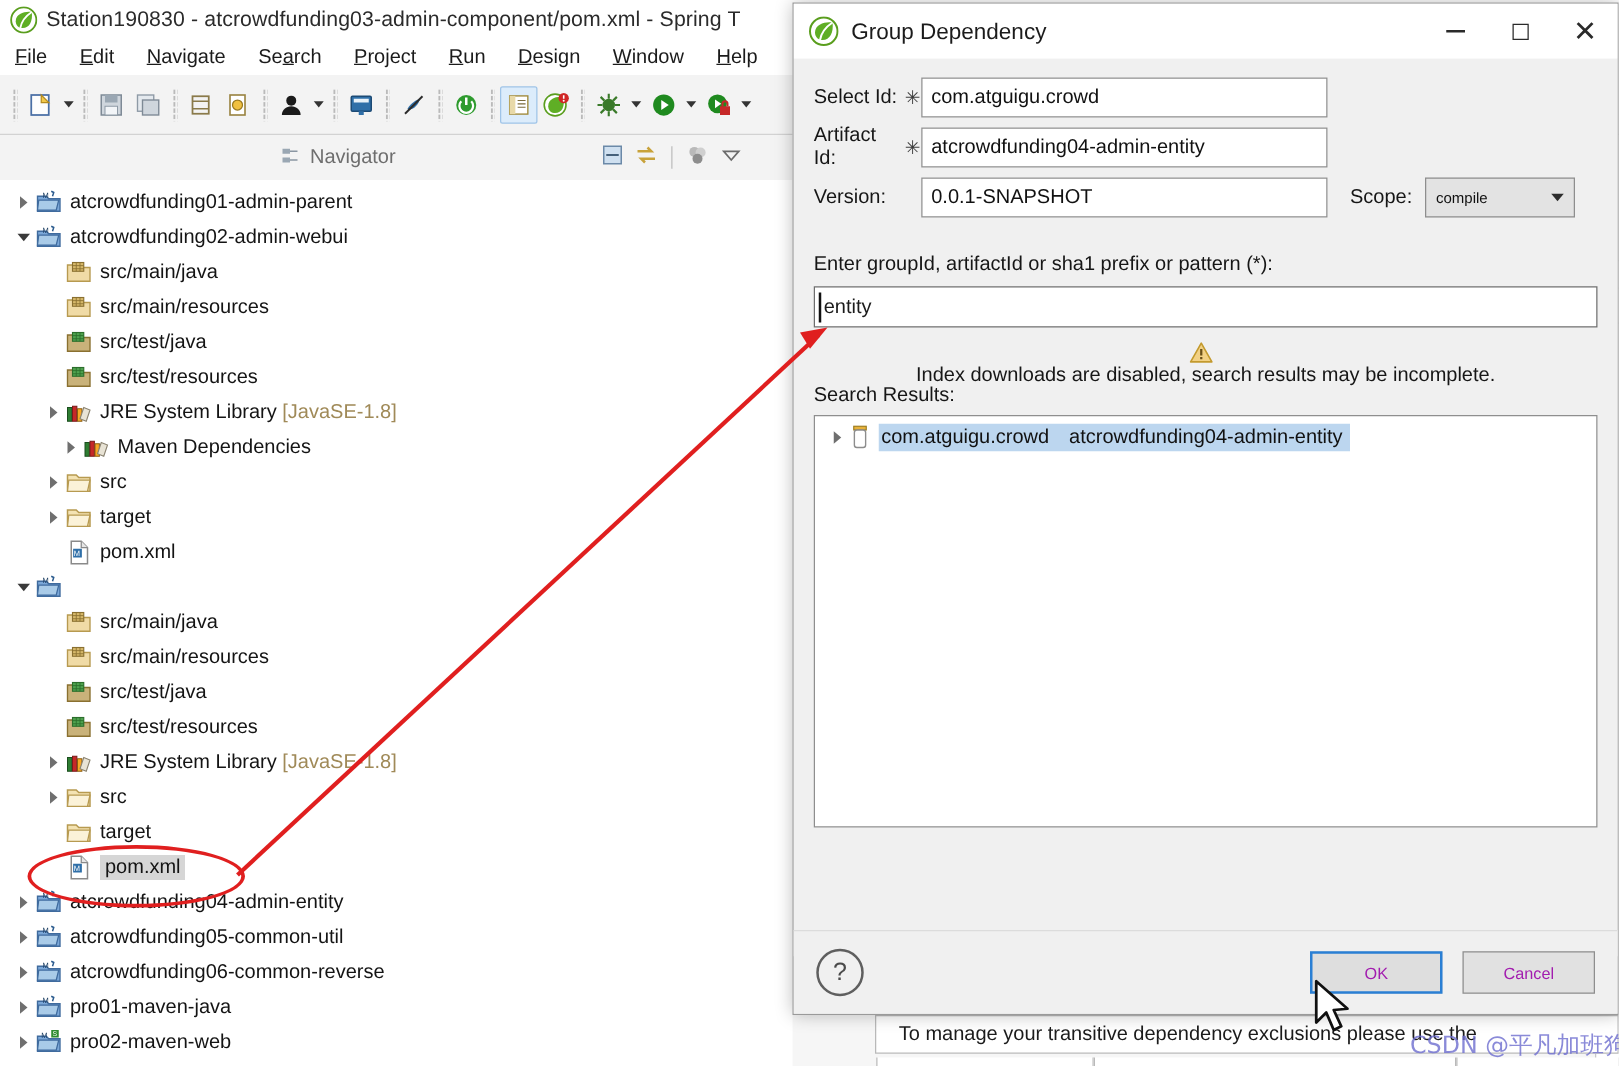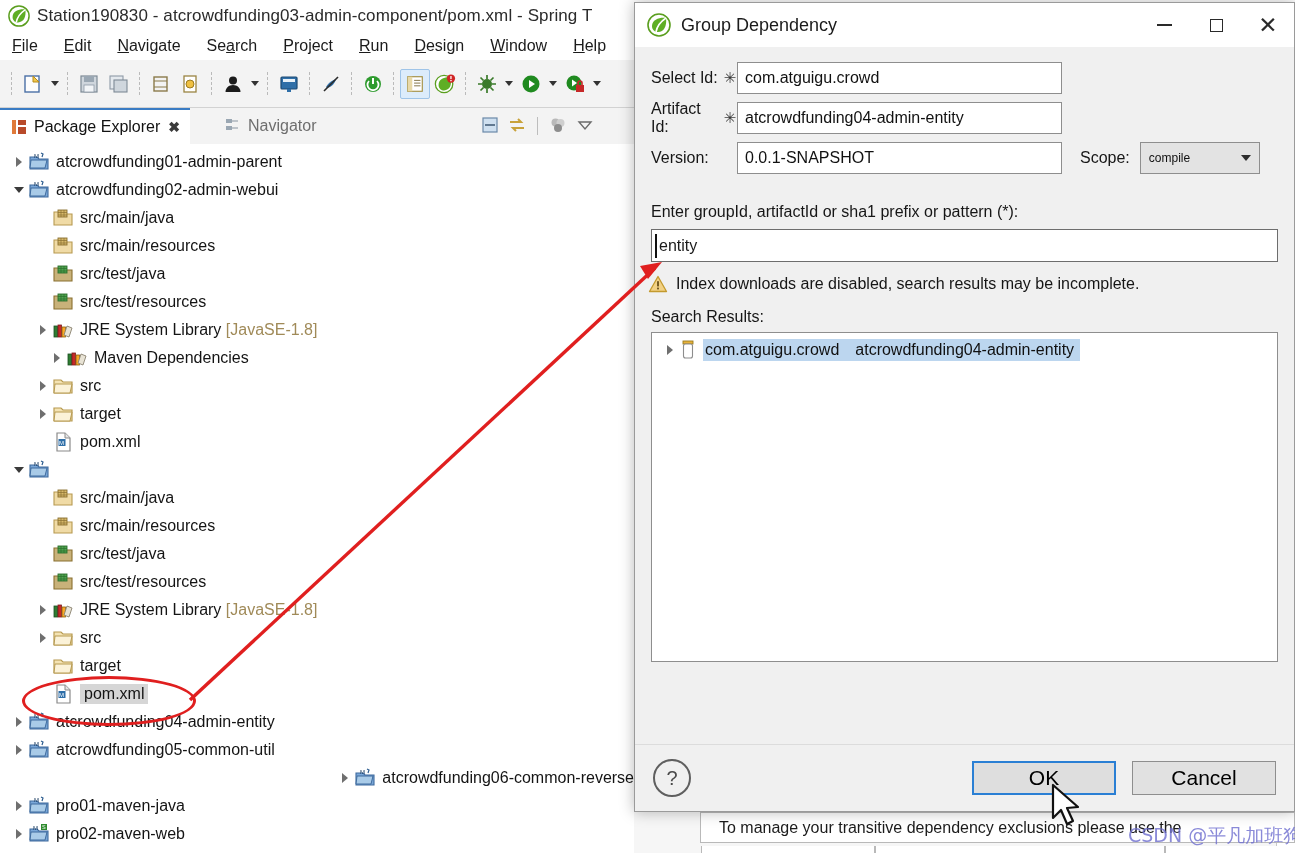--- a/index.html
+++ b/index.html
@@ -104,41 +104,41 @@
   .combo{width:120px;height:32px;background:#e3e3e3;border:1px solid #8e8e8e;box-sizing:border-box;
     display:flex;align-items:center;justify-content:space-between;padding:0 8px;font-size:12px;color:#111;}
   .combo .cv:after{content:"";display:block;border-left:5px solid transparent;border-right:5px solid transparent;
     border-top:6px solid #2d2d2d;}
 
   .hint{padding:0 16px;font-size:16px;color:#161616;}
   .search-input{margin:8px 16px 0 16px;height:33px;background:#fff;border:1px solid #6d6d6d;
     box-sizing:border-box;display:flex;align-items:center;padding:0 7px;font-size:16px;position:relative;}
   .caret-bar{position:absolute;left:3px;top:4px;width:1.5px;height:24px;background:#111;}
 
-  .warnrow{display:flex;align-items:center;padding:0 13px;margin-top:10px;height:24px;}
+  .warnrow{display:flex;align-items:center;padding:0 28px;margin-top:10px;height:24px;flex-direction:column;}
   .warn-ic{width:20px;height:20px;flex:0 0 20px;margin-right:8px;}
   .warn-text{font-size:16px;color:#161616;}
 
   .results-label{padding:0 16px;margin-top:12px;font-size:16px;color:#161616;}
   .results-box{margin:6px 16px 0 16px;height:330px;background:#fff;border:1px solid #8e8e8e;
     box-sizing:border-box;padding-top:4px;}
   .rrow{height:26px;display:flex;align-items:center;padding-left:10px;}
   .rtw{width:16px;flex:0 0 16px;display:flex;align-items:center;justify-content:center;}
   .rtw:after{content:"";display:block;width:0;height:0;border-top:5px solid transparent;
     border-bottom:5px solid transparent;border-left:6px solid #6f6f6f;}
   .jar-ic{width:16px;height:20px;flex:0 0 16px;margin:0 7px 0 2px;position:relative;}
   .rtext{background:#bcd6ef;padding:2px 6px 2px 2px;font-size:16px;color:#111;display:flex;gap:16px;}
 
   .dlg-footer{position:absolute;left:0;bottom:0;width:659px;height:66px;background:#f0f0f0;
     border-top:1px solid #dcdcdc;display:flex;align-items:center;}
   .help-btn{width:34px;height:34px;border:2px solid #5f5f5f;border-radius:50%;margin-left:18px;
     display:flex;align-items:center;justify-content:center;font-size:20px;color:#4a4a4a;}
   .dbtns{margin-left:auto;margin-right:18px;display:flex;gap:16px;}
-  .dbtn{width:144px;height:34px;background:#e1e1e1;border:1px solid #8e8e8e;box-sizing:border-box;
-    display:flex;align-items:center;justify-content:center;font-size:21px;color:#000000;}
+  .dbtn{width:106px;height:34px;background:#e1e1e1;border:1px solid #8e8e8e;box-sizing:border-box;
+    display:flex;align-items:center;justify-content:center;font-size:13px;color:#a21caf;}
   .dbtn.default{border:2px solid #2a7fd4;background:#dedede;}
 
   
   .anno{position:absolute;pointer-events:none;}
   .ellipse{left:22px;top:676px;width:168px;height:44px;border:3.5px solid #e01f1f;border-radius:50%;}
   .cursor{position:absolute;left:1050px;top:783px;width:34px;height:46px;}
   .watermark{position:absolute;left:1128px;top:823px;font-size:19px;color:#6d6dcf;opacity:.8;
     font-family:"DejaVu Sans", sans-serif;white-space:nowrap;}
 </style>
 </head>
@@ -275,31 +275,20 @@
           <circle cx="10" cy="10" r="7.5" fill="#1f8a1f"></circle>
           <path d="M8 6.5l5 3.5-5 3.5z" fill="#fff"></path>
           <rect x="12" y="12" width="8" height="7" fill="#c62828"></rect>
           <path d="M14 12v-2a2 2 0 014 0v2" fill="none" stroke="#c62828" stroke-width="1.6"></path>
         </svg>
     </span>
     <span class="tb-caret"></span>
   </div>
 
   <div class="view-tabs">
-    <div class="view-tab active">
-      <span class="vt-ic">
-        <svg viewBox="0 0 18 18" width="18" height="18">
-            <rect x="2" y="2" width="4" height="14" fill="#e07a3a"></rect>
-            <rect x="8" y="2" width="8" height="5" fill="#b84a2a"></rect>
-            <rect x="8" y="9" width="8" height="7" fill="#b84a2a"></rect>
-          </svg>
-      </span>
-      <span>Package Explorer</span>
-      <span class="tab-close">✖</span>
-    </div>
     <div class="view-tab inactive">
       <span class="vt-ic">
         <svg viewBox="0 0 18 18" width="18" height="18">
             <rect x="2" y="2" width="6" height="4" fill="#9aa7b3"></rect>
             <rect x="2" y="9" width="6" height="4" fill="#9aa7b3"></rect>
             <path d="M8 4h6M8 11h6" stroke="#8a96a2" stroke-width="1.2"></path>
           </svg>
       </span>
       <span>Navigator</span>
     </div>
@@ -529,21 +518,21 @@
       <div class="trow" style="padding-left: 10px;">
         <span class="tw r"></span>
         <span class="tic"><svg viewBox="0 0 22 20" width="22" height="20">
             <path d="M2 5h7l2 2h9v10H2z" fill="#7aa7d8" stroke="#3f6b9e" stroke-width="1.1"></path>
             <path d="M3 8h16l-2 8H2z" fill="#a9cbe8" stroke="#3f6b9e" stroke-width="1"></path>
             <text x="6" y="6" font-size="6" fill="#1b3d61" font-family="sans-serif">M</text>
             <path d="M13 1l2 1-1 3" stroke="#2b5b8e" stroke-width="1.2" fill="none"></path>
           </svg></span>
         <span class="tlabel">atcrowdfunding05-common-util</span>
       </div>
-      <div class="trow" style=" justify-content: flex-end;">
+      <div class="trow" style="padding-left: 10px;">
         <span class="tw r"></span>
         <span class="tic"><svg viewBox="0 0 22 20" width="22" height="20">
             <path d="M2 5h7l2 2h9v10H2z" fill="#7aa7d8" stroke="#3f6b9e" stroke-width="1.1"></path>
             <path d="M3 8h16l-2 8H2z" fill="#a9cbe8" stroke="#3f6b9e" stroke-width="1"></path>
             <text x="6" y="6" font-size="6" fill="#1b3d61" font-family="sans-serif">M</text>
             <path d="M13 1l2 1-1 3" stroke="#2b5b8e" stroke-width="1.2" fill="none"></path>
           </svg></span>
         <span class="tlabel">atcrowdfunding06-common-reverse</span>
       </div>
       <div class="trow" style="padding-left: 10px;">

